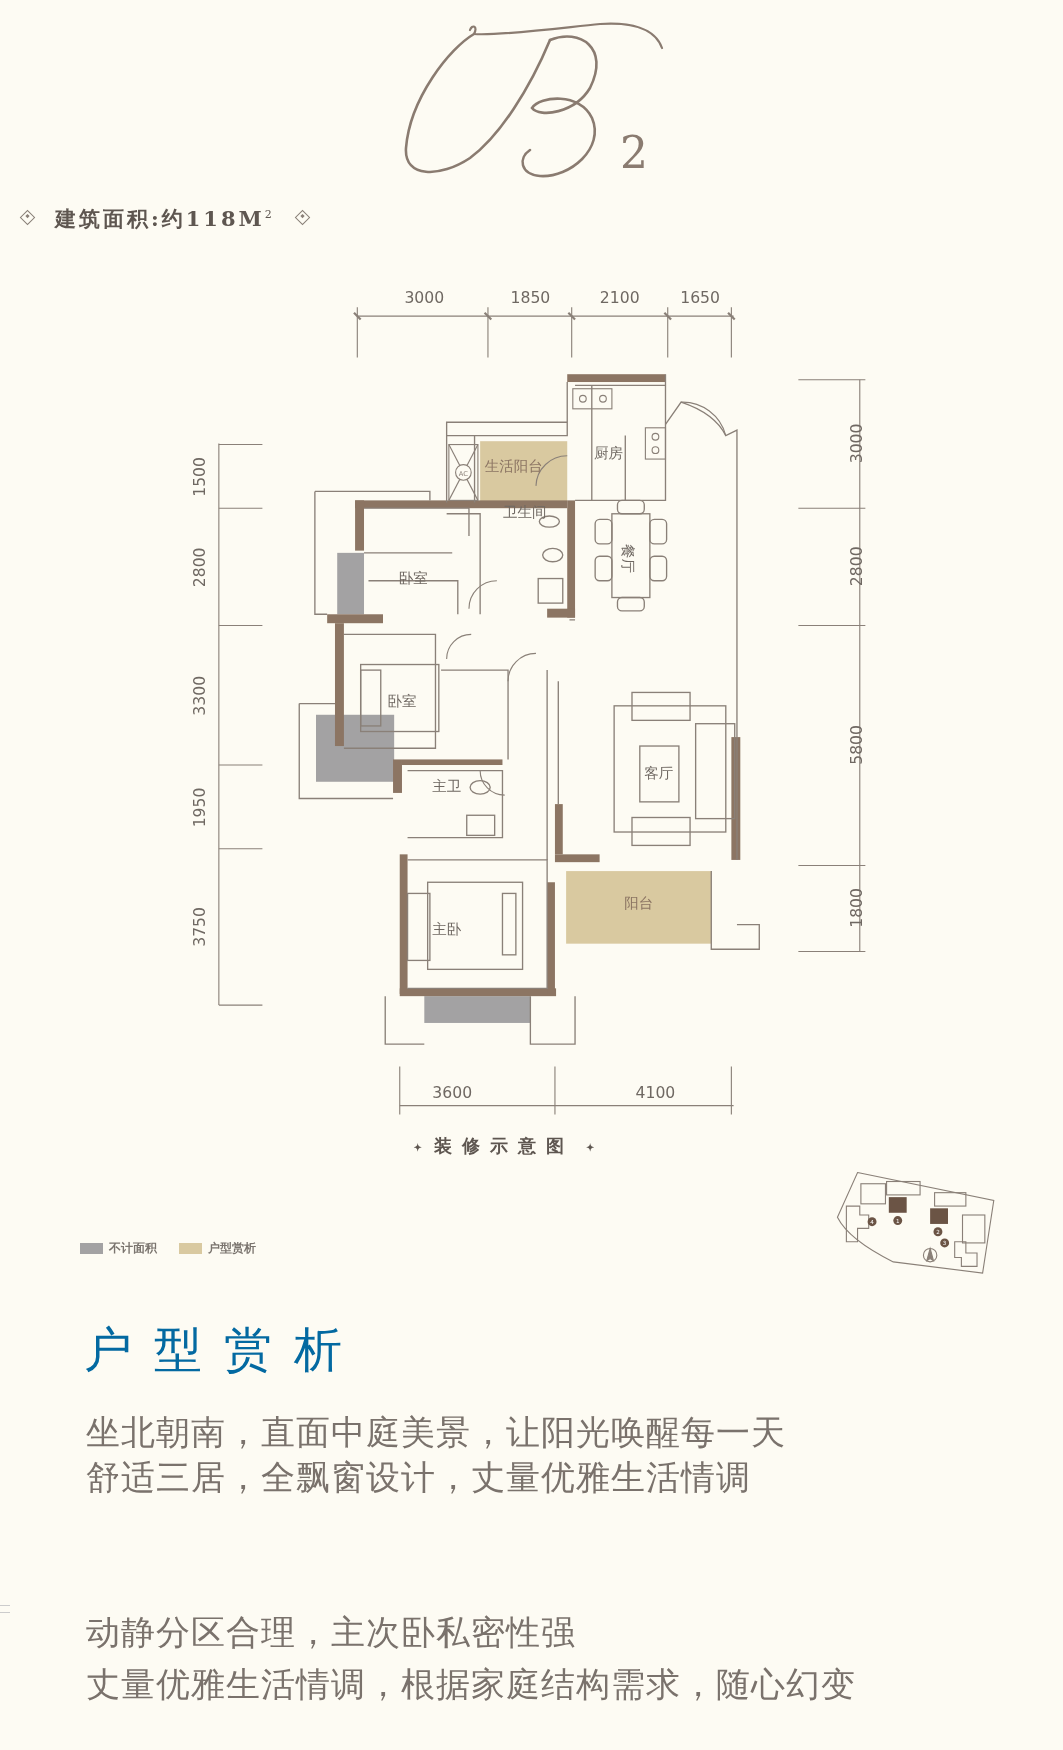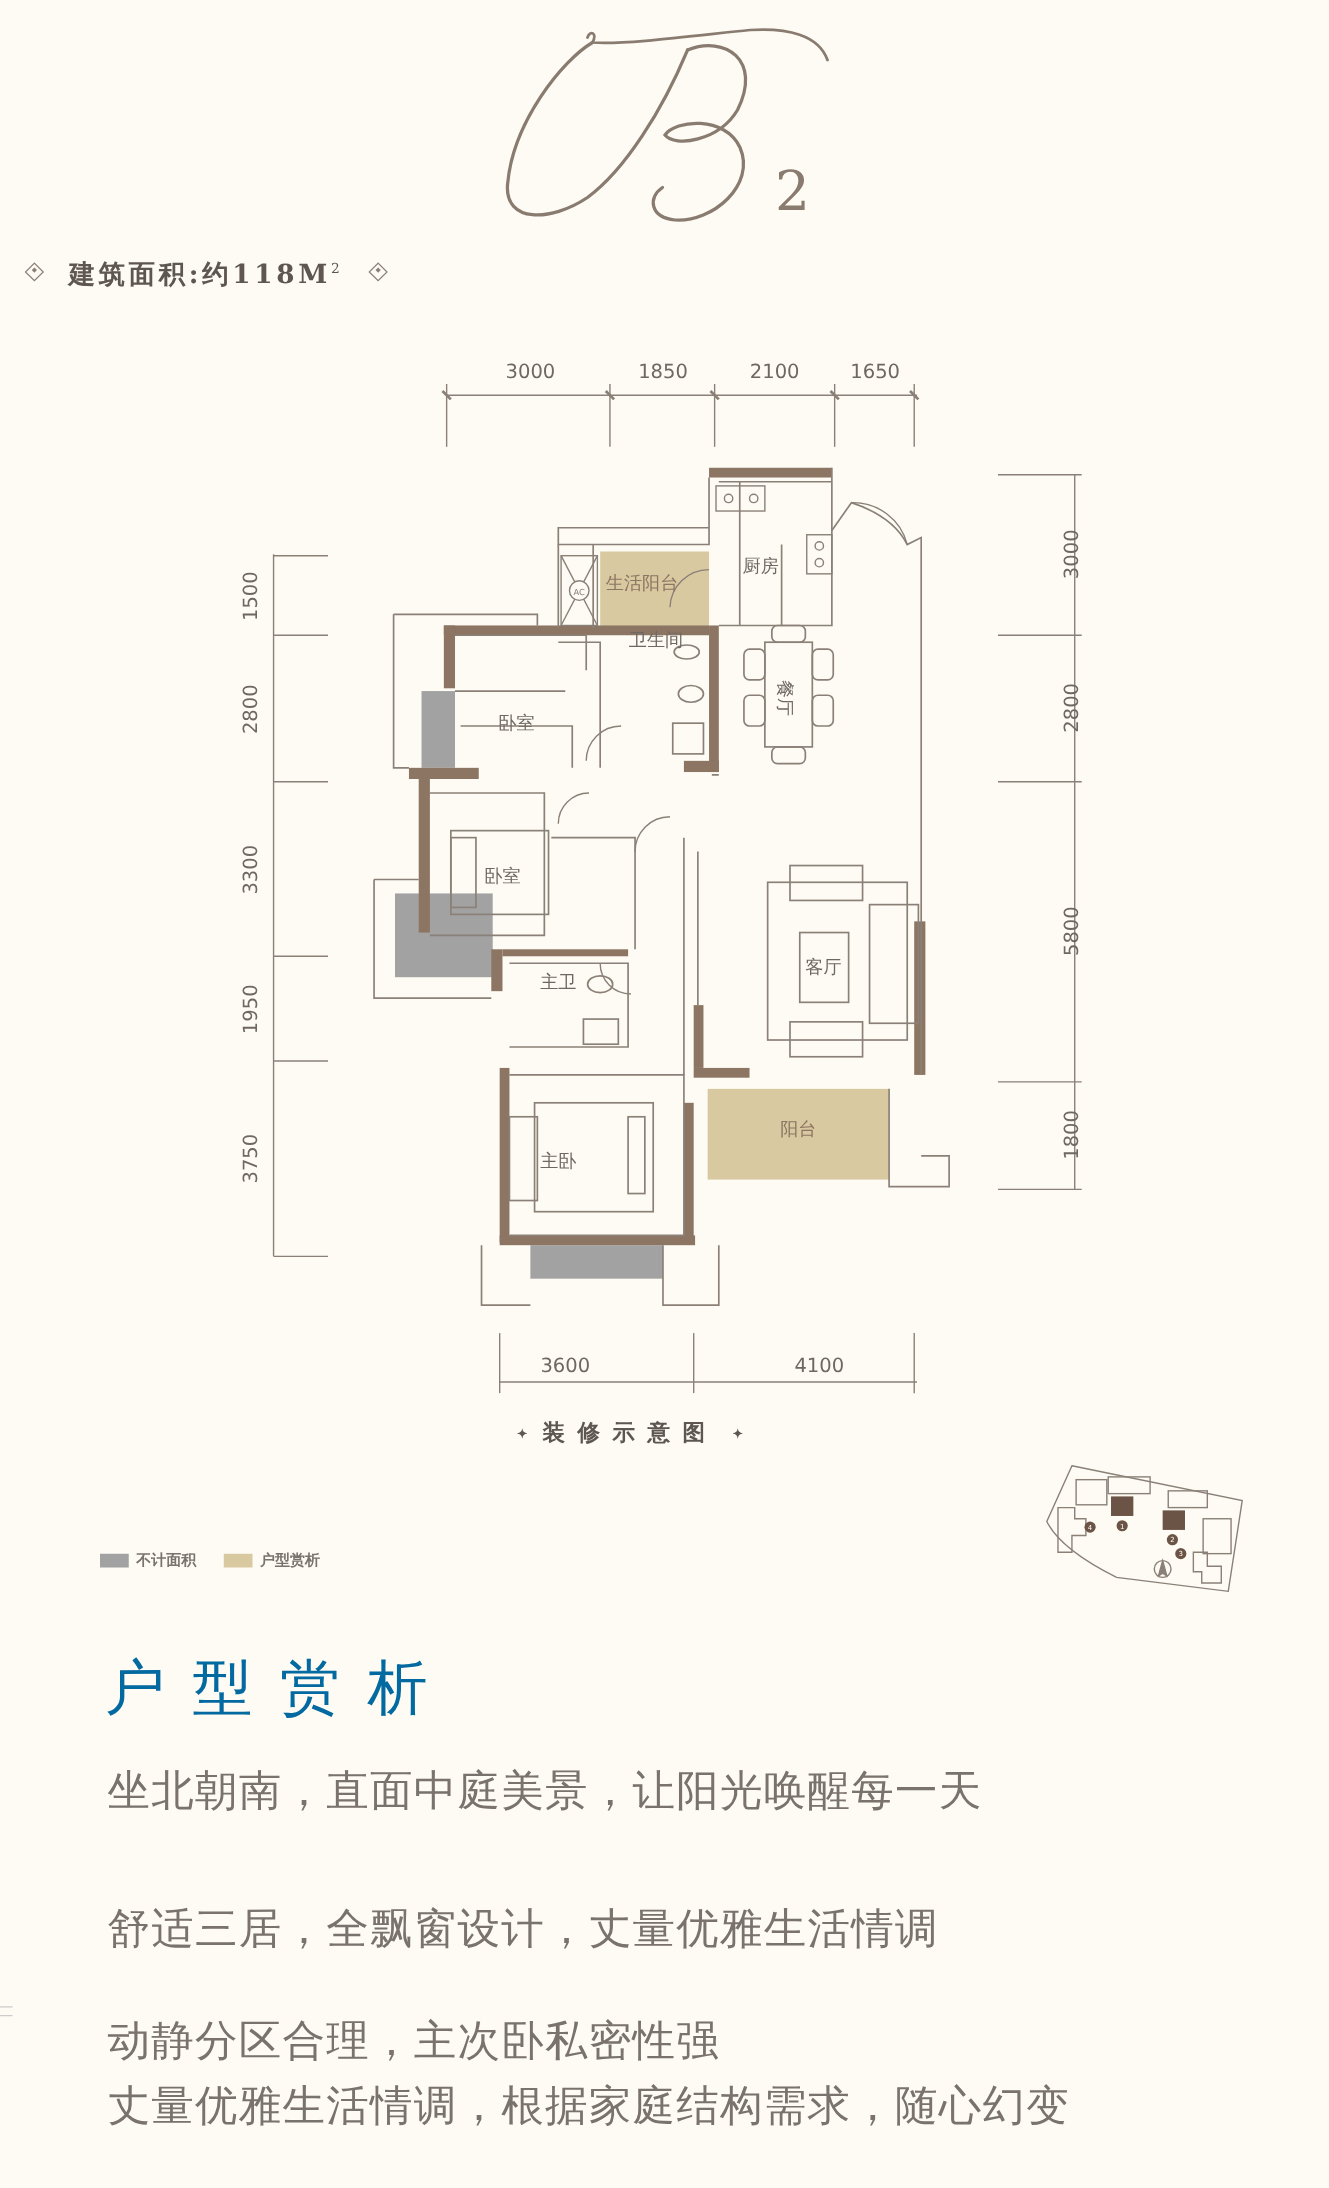--- a/index.html
+++ b/index.html
@@ -278,16 +278,16 @@
     <span>不计面积</span>
   </div>
   <div class="legend-item">
     <span class="swatch" style="background:#d9c9a0"></span>
     <span>户型赏析</span>
   </div>
 </div>
 
 <div class="analysis-title">户型赏析</div>
 <div class="analysis-line" style="top:1410px">坐北朝南，直面中庭美景，让阳光唤醒每一天</div>
-<div class="analysis-line" style="top:1520px">舒适三居，全飘窗设计，丈量优雅生活情调</div>
+<div class="analysis-line" style="top:1455px">舒适三居，全飘窗设计，丈量优雅生活情调</div>
 <div class="analysis-line" style="top:1610px">动静分区合理，主次卧私密性强</div>
 <div class="analysis-line" style="top:1662px">丈量优雅生活情调，根据家庭结构需求，随心幻变</div>
 <div class="left-edge-mark"></div>
 
 </body></html>

